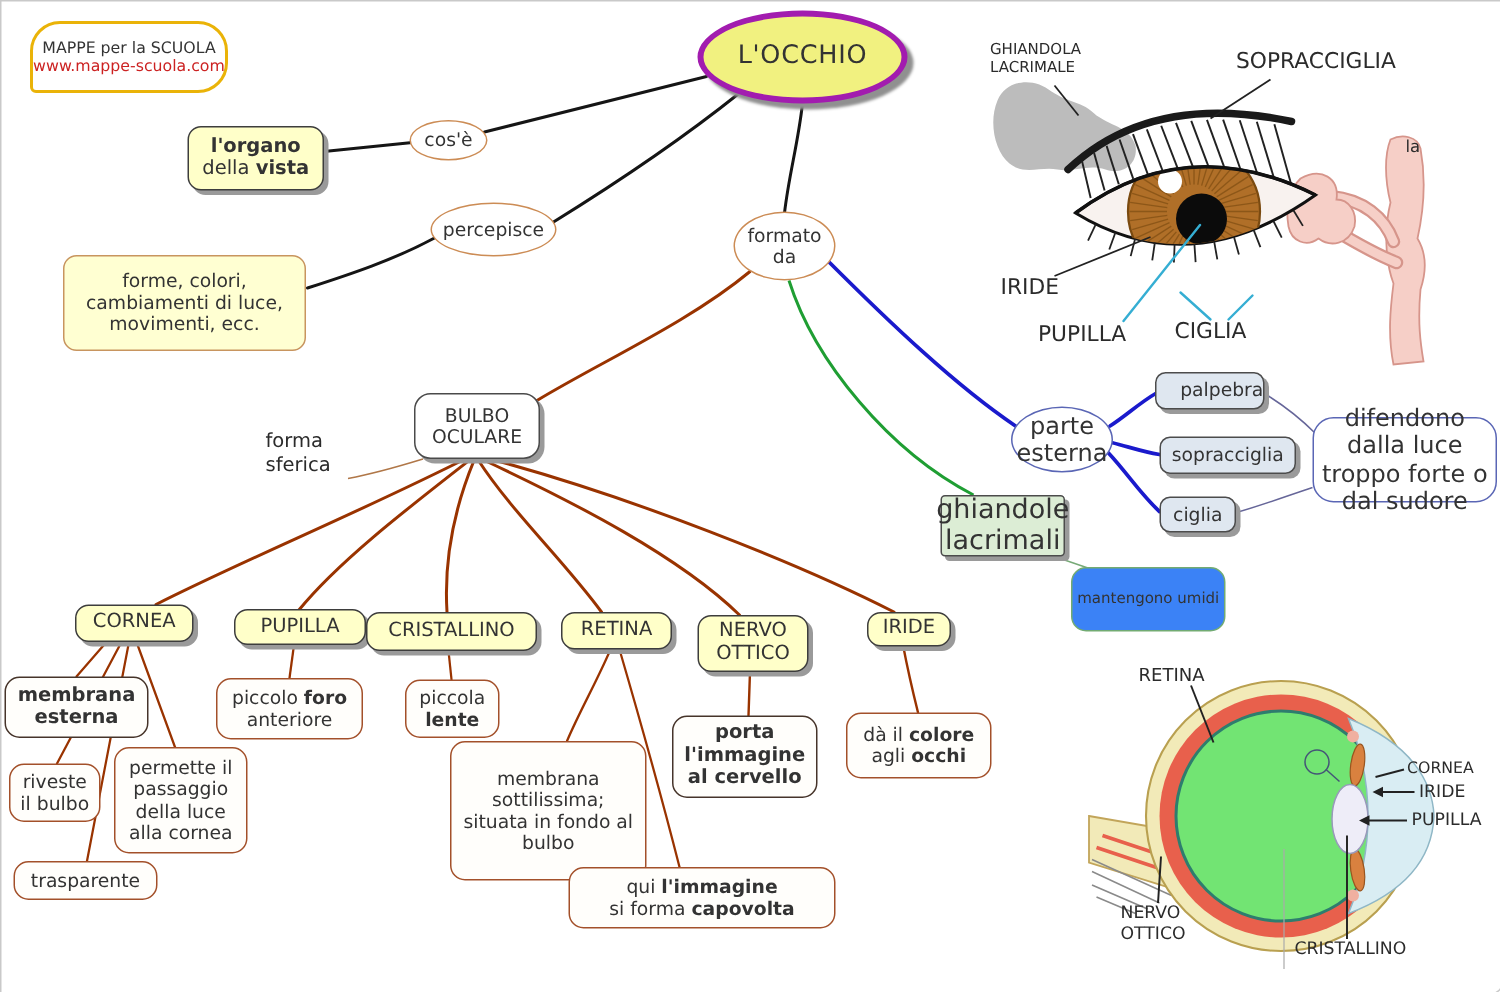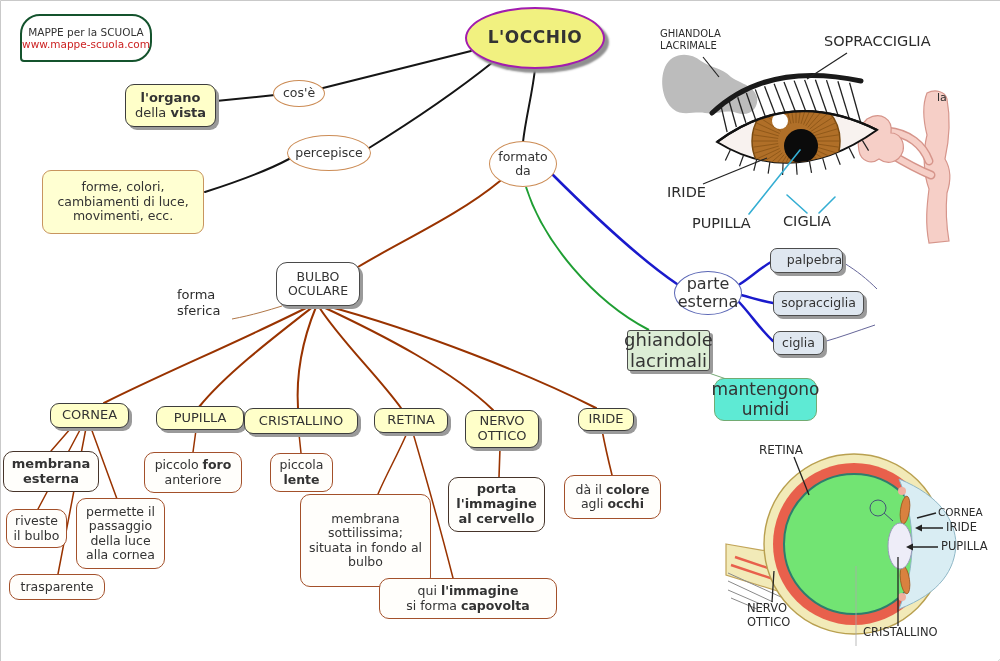--- a/index.html
+++ b/index.html
@@ -8,28 +8,28 @@
   #wires{position:absolute;left:0;top:0;z-index:0;}
   .node{position:absolute;z-index:2;display:flex;flex-direction:column;align-items:center;justify-content:center;
         text-align:center;box-sizing:border-box;line-height:1.15;}
   .yellow{background:#ffffc9;border:1.6px solid #3d3d3d;border-radius:9px;box-shadow:3px 3px 0 #9a9a9a;font-size:13px;}
   .whitecard{background:#fffefb;border:1.4px solid #a3502a;border-radius:10px;font-size:12.5px;padding:6px 4px;}
   .darkborder{border-color:#46342a;}
   .elli{background:#fff;border:1.2px solid #cc8c55;border-radius:50%;font-size:12.5px;}
   .bluecard{background:#dfe7f0;border:1.5px solid #4c4c4c;border-radius:7px;box-shadow:3px 3px 0 #9a9a9a;font-size:12.5px;}
   .greencard{background:#dcedd5;border:1.5px solid #4c4c4c;border-radius:3px;box-shadow:3px 3px 0 #9a9a9a;font-size:18px;}
   .blueoutline{background:#fff;border:1.2px solid #5a66b5;font-size:16px;}
-  .greenoutline{background:#5eead4;border:1.2px solid #72ab72;border-radius:10px;font-size:17px;}
+  .greenoutline{background:#3b82f6;border:1.2px solid #72ab72;border-radius:10px;font-size:10px;}
   .plainlabel{position:absolute;z-index:2;color:#2b2b2b;line-height:1.2;}
   .b{font-weight:bold;}
-  #logo{position:absolute;left:19px;top:13px;width:128px;height:44px;z-index:2;background:#fff;border:2px solid #14532d;
+  #logo{position:absolute;left:19px;top:13px;width:128px;height:44px;z-index:2;background:#fff;border:2px solid #eab308;
         border-radius:20px 20px 20px 4px;display:flex;flex-direction:column;align-items:center;justify-content:center;font-size:10.5px;}
   #logo .url{color:#cc2222;}
-  #root{left:464px;top:6px;width:140px;height:62px;background:#f1f180;border:2px solid #a21caf;border-radius:50%;
-        box-shadow:4px 4px 2px #909090;font-size:17px;font-weight:bold;letter-spacing:.5px;}
+  #root{left:464px;top:6px;width:140px;height:62px;background:#f1f180;border:4px solid #a21caf;border-radius:50%;
+        box-shadow:4px 4px 2px #909090;font-size:17px;font-weight:normal;letter-spacing:.5px;}
 </style>
 </head>
 <body>
 
 <div id="stage">
 
   <svg id="wires" width="1000" height="661" viewBox="0 0 1000 661">
 
     <g stroke="#151515" stroke-width="2" fill="none" stroke-linecap="round">
       <path d="M322,87 L470,50"></path>
@@ -267,20 +267,21 @@
   <div class="node whitecard darkborder b" style="left:447px;top:476px;width:97px;height:55px;font-size:13px;">porta l'immagine al cervello</div>
   <div class="node whitecard" style="left:563px;top:474px;width:97px;height:44px;">
     <div><span>dà il </span><span class="b">colore</span></div>
     <div><span>agli </span><span class="b">occhi</span></div>
   </div>
 
   <div class="node blueoutline" style="left:673px;top:270px;width:68px;height:44px;border-radius:50%;">parte esterna</div>
   <div class="node bluecard" style="left:769px;top:247px;width:73px;height:25px;padding-left:16px;">palpebra</div>
   <div class="node bluecard" style="left:772px;top:290px;width:91px;height:25px;">sopracciglia</div>
   <div class="node bluecard" style="left:772px;top:330px;width:51px;height:24px;">ciglia</div>
+  <div class="node blueoutline" style="left:874px;top:277px;width:123px;height:57px;border-radius:14px;">difendono dalla luce troppo forte o dal sudore</div>
   <div class="node greencard" style="left:626px;top:329px;width:83px;height:41px;">ghiandole lacrimali</div>
   <div class="node greenoutline" style="left:713px;top:377px;width:103px;height:43px;">mantengono umidi</div>
 
   <div class="plainlabel" style="left:659px;top:27px;width:74px;font-size:10px;">GHIANDOLA LACRIMALE</div>
   <div class="plainlabel" style="left:823px;top:32px;font-size:14.5px;">SOPRACCIGLIA</div>
   <div class="plainlabel" style="left:666px;top:183px;font-size:14.5px;">IRIDE</div>
   <div class="plainlabel" style="left:691px;top:214px;font-size:14.5px;">PUPILLA</div>
   <div class="plainlabel" style="left:782px;top:212px;font-size:14.5px;">CIGLIA</div>
   <div class="plainlabel" style="left:936px;top:90px;font-size:11px;">la</div>
 

